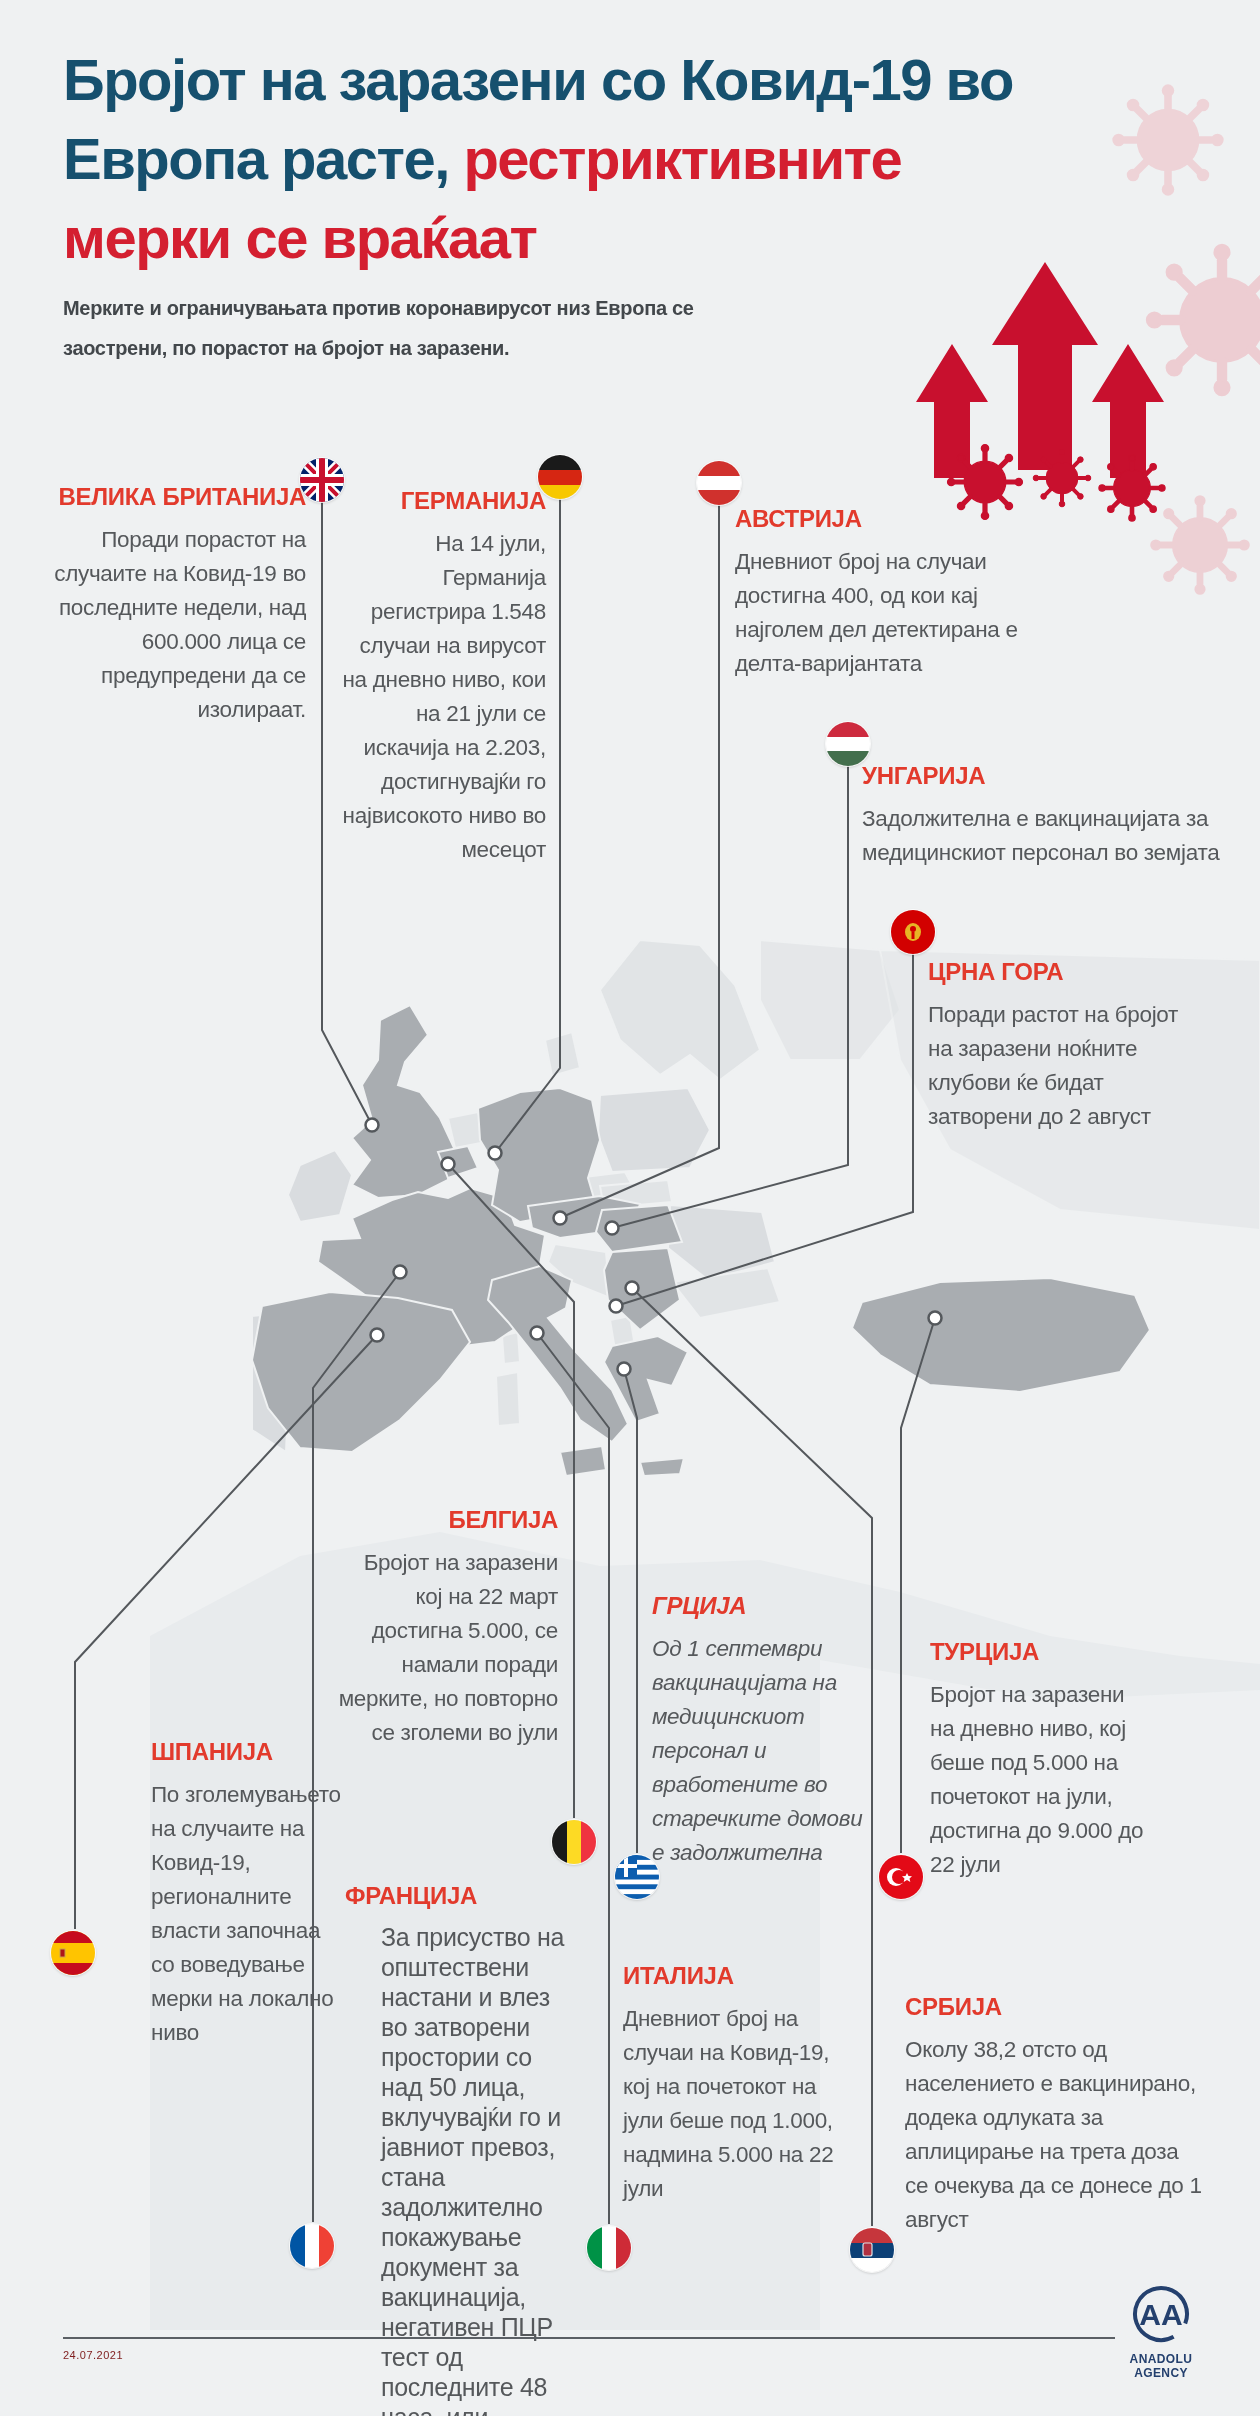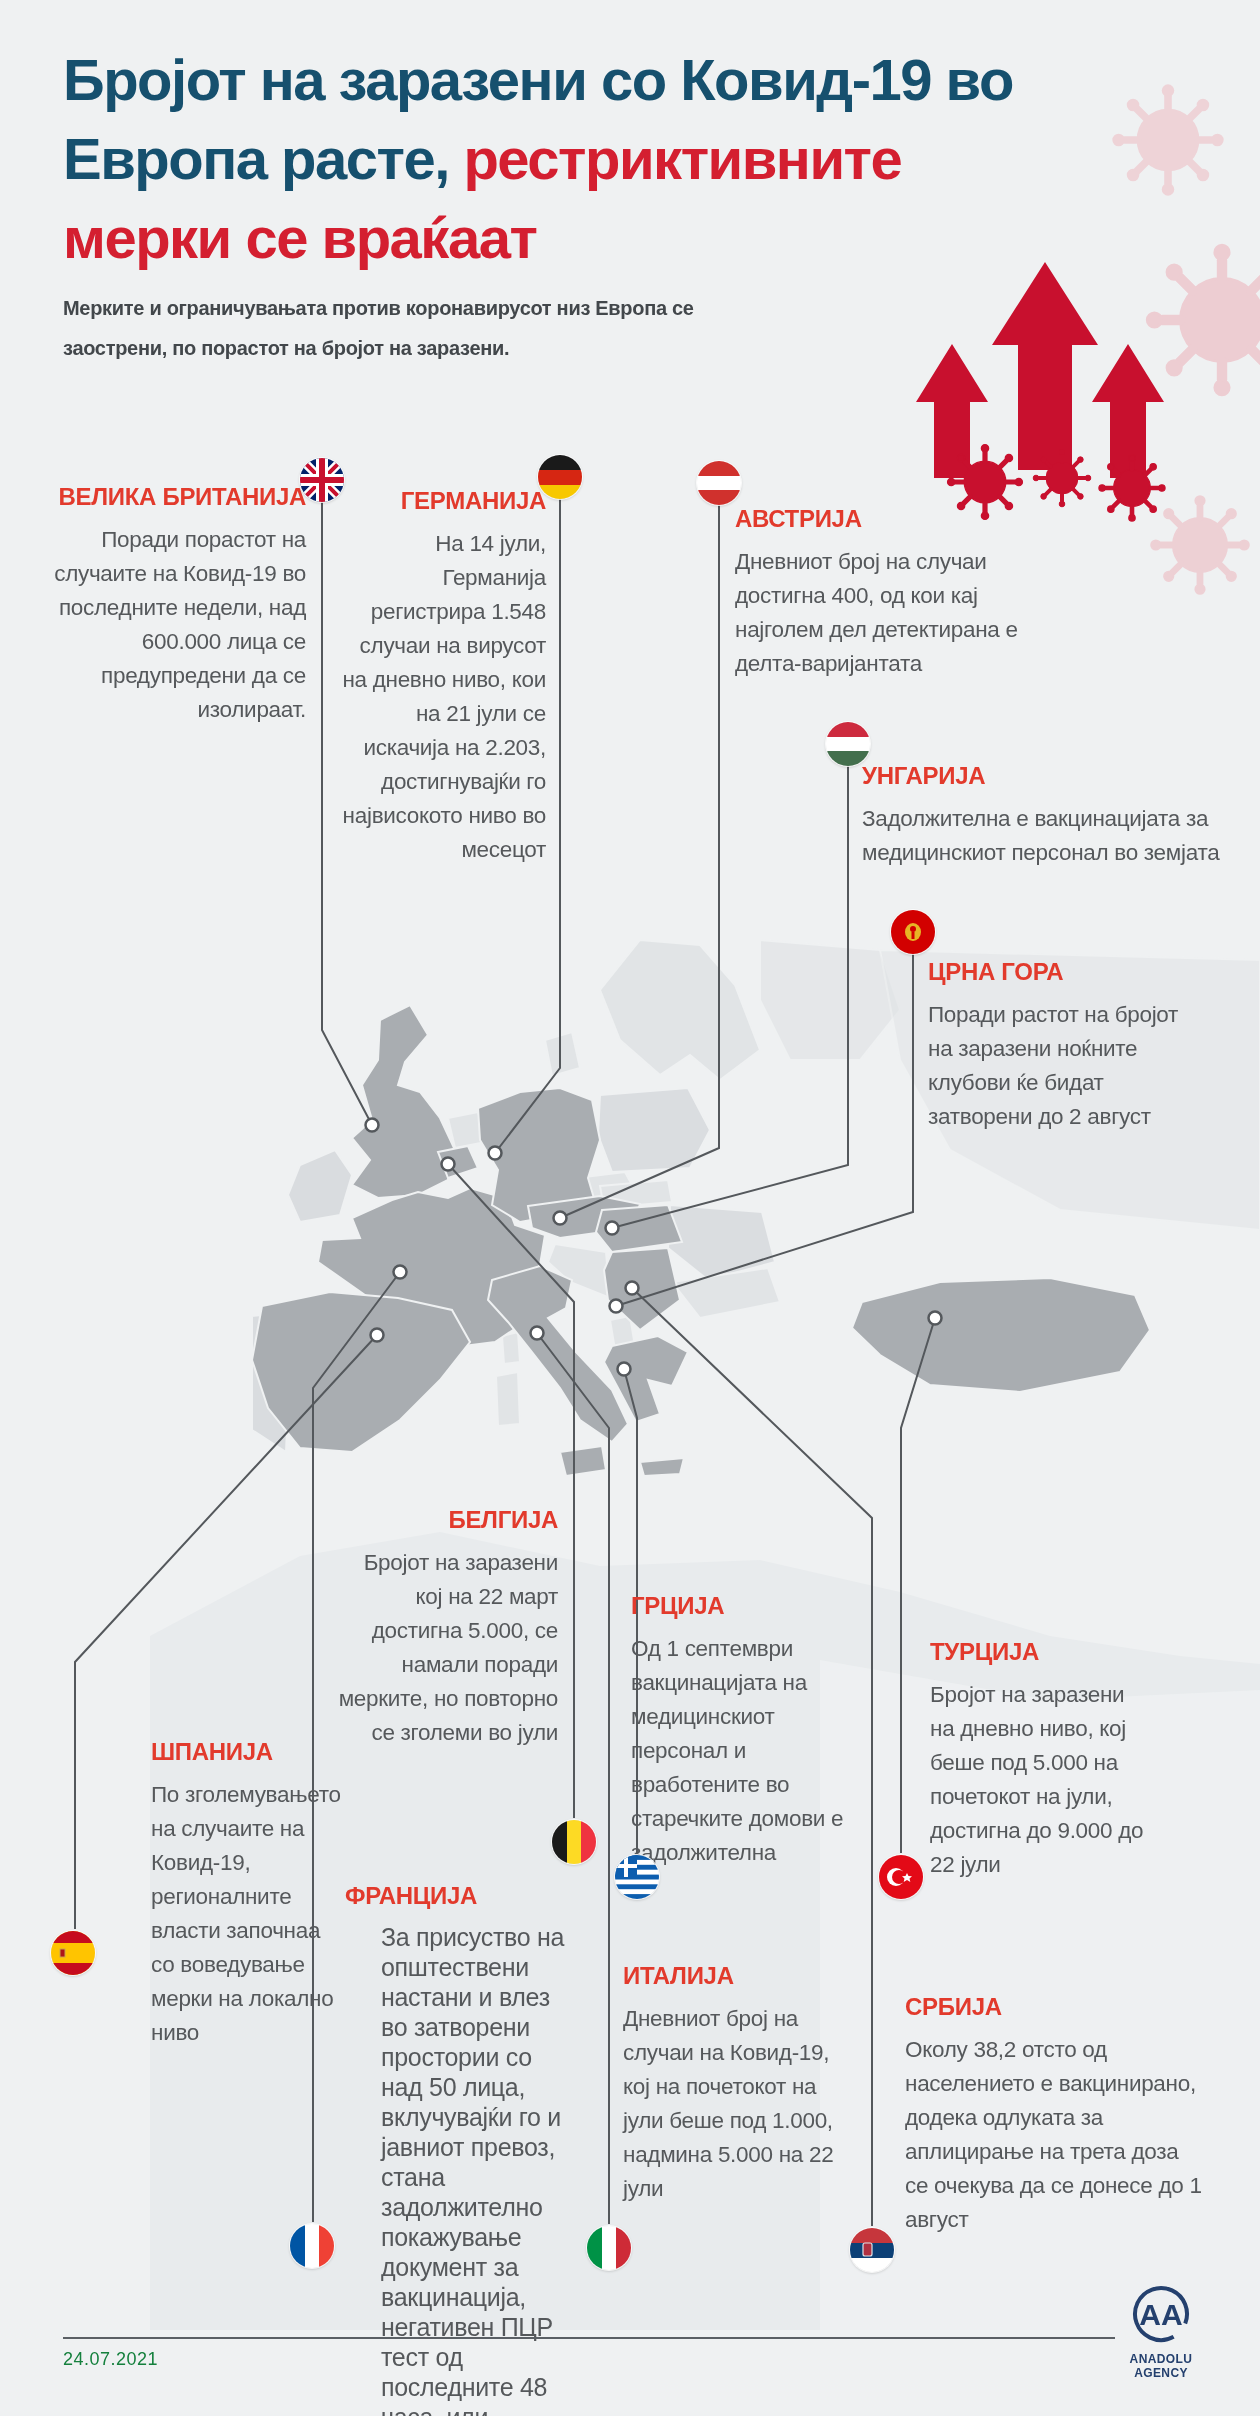--- a/index.html
+++ b/index.html
@@ -22,37 +22,37 @@
   .ra{text-align:right;}
   .c-uk{left:40px;top:483px;width:266px;}
   .c-germany{left:330px;top:487px;width:216px;}
   .c-austria{left:735px;top:505px;width:292px;}
   .c-hungary{left:862px;top:762px;width:382px;}
   .c-montenegro{left:928px;top:958px;width:252px;}
   .c-belgium{left:333px;top:1506px;width:225px;}
   .c-spain{left:103px;top:1738px;width:192px;margin-left:48px;}
   .c-france{left:345px;top:1882px;width:232px;}
   .c-france p{font-size:25px;line-height:30px;margin-left:36px;}
-  .c-greece{left:631px;top:1592px;width:215px;}
+  .c-greece{left:652px;top:1592px;width:215px;font-style:italic;}
   .c-italy{left:623px;top:1962px;width:212px;}
   .c-turkey{left:930px;top:1638px;width:218px;}
   .c-serbia{left:905px;top:1993px;width:302px;}
 
   
   .flag{position:absolute;width:44px;height:44px;border-radius:50%;overflow:hidden;
         box-shadow:0 0 0 1px rgba(255,255,255,.85),0 1px 3px rgba(0,0,0,.25);}
   .flag svg{display:block;width:100%;height:100%;}
   .f-uk{left:300px;top:458px;}  .f-de{left:538px;top:455px;}  .f-at{left:697px;top:461px;}
   .f-hu{left:826px;top:722px;}  .f-me{left:891px;top:910px;}  .f-es{left:51px;top:1931px;}
   .f-be{left:552px;top:1820px;} .f-fr{left:290px;top:2224px;} .f-gr{left:615px;top:1855px;}
   .f-it{left:587px;top:2226px;} .f-tr{left:879px;top:1855px;} .f-rs{left:850px;top:2228px;}
 
   
   .footer-line{position:absolute;left:63px;top:2337px;width:1052px;height:2px;background:#5b6065;}
-  .footer-date{position:absolute;left:63px;top:2349px;font-size:18px;color:#15803d;letter-spacing:.5px;}
+  .footer-date{position:absolute;left:63px;top:2349px;font-size:11px;color:#7f1d1d;letter-spacing:.5px;}
   .aa-logo{position:absolute;left:1124px;top:2282px;width:74px;height:66px;}
   .aa-caption{position:absolute;left:1116px;top:2352px;width:90px;text-align:center;
               font-size:12px;font-weight:bold;color:#24406e;letter-spacing:.4px;}
 </style>
 </head>
 <body>
 
 <div class="page">
 
   <svg class="scene" viewBox="0 0 1260 2416">

